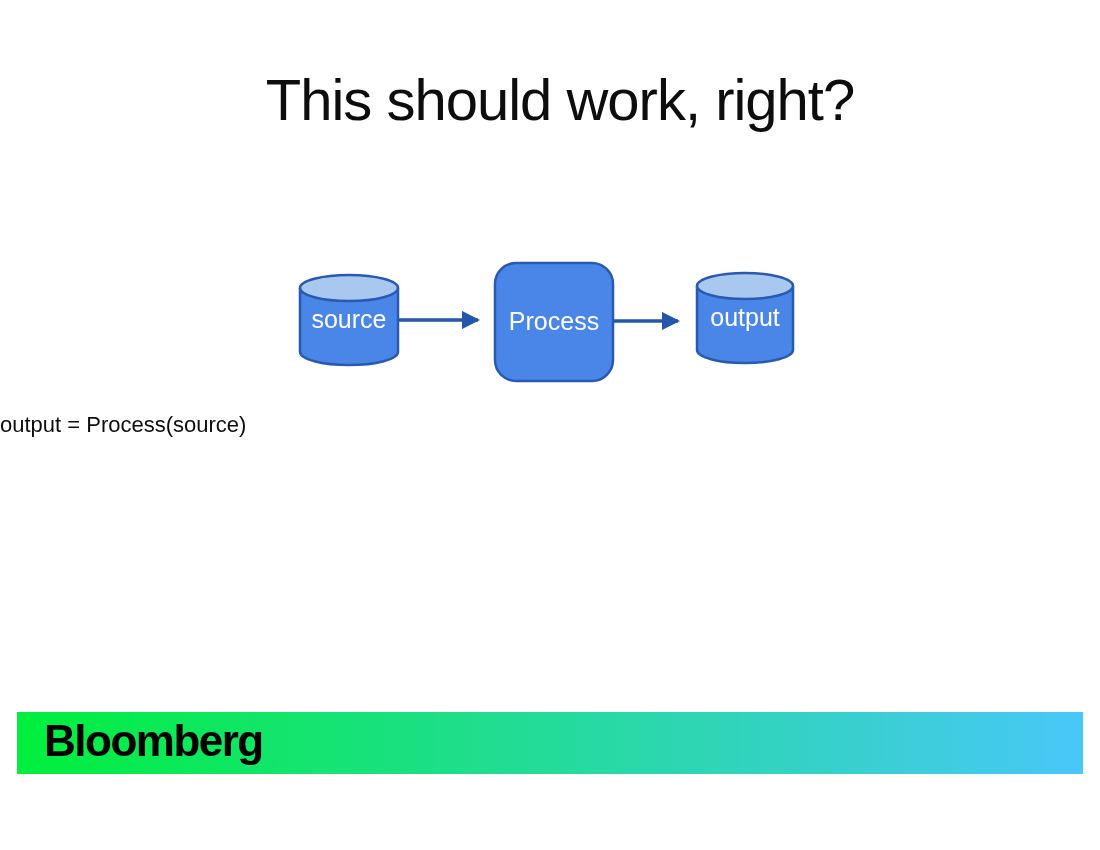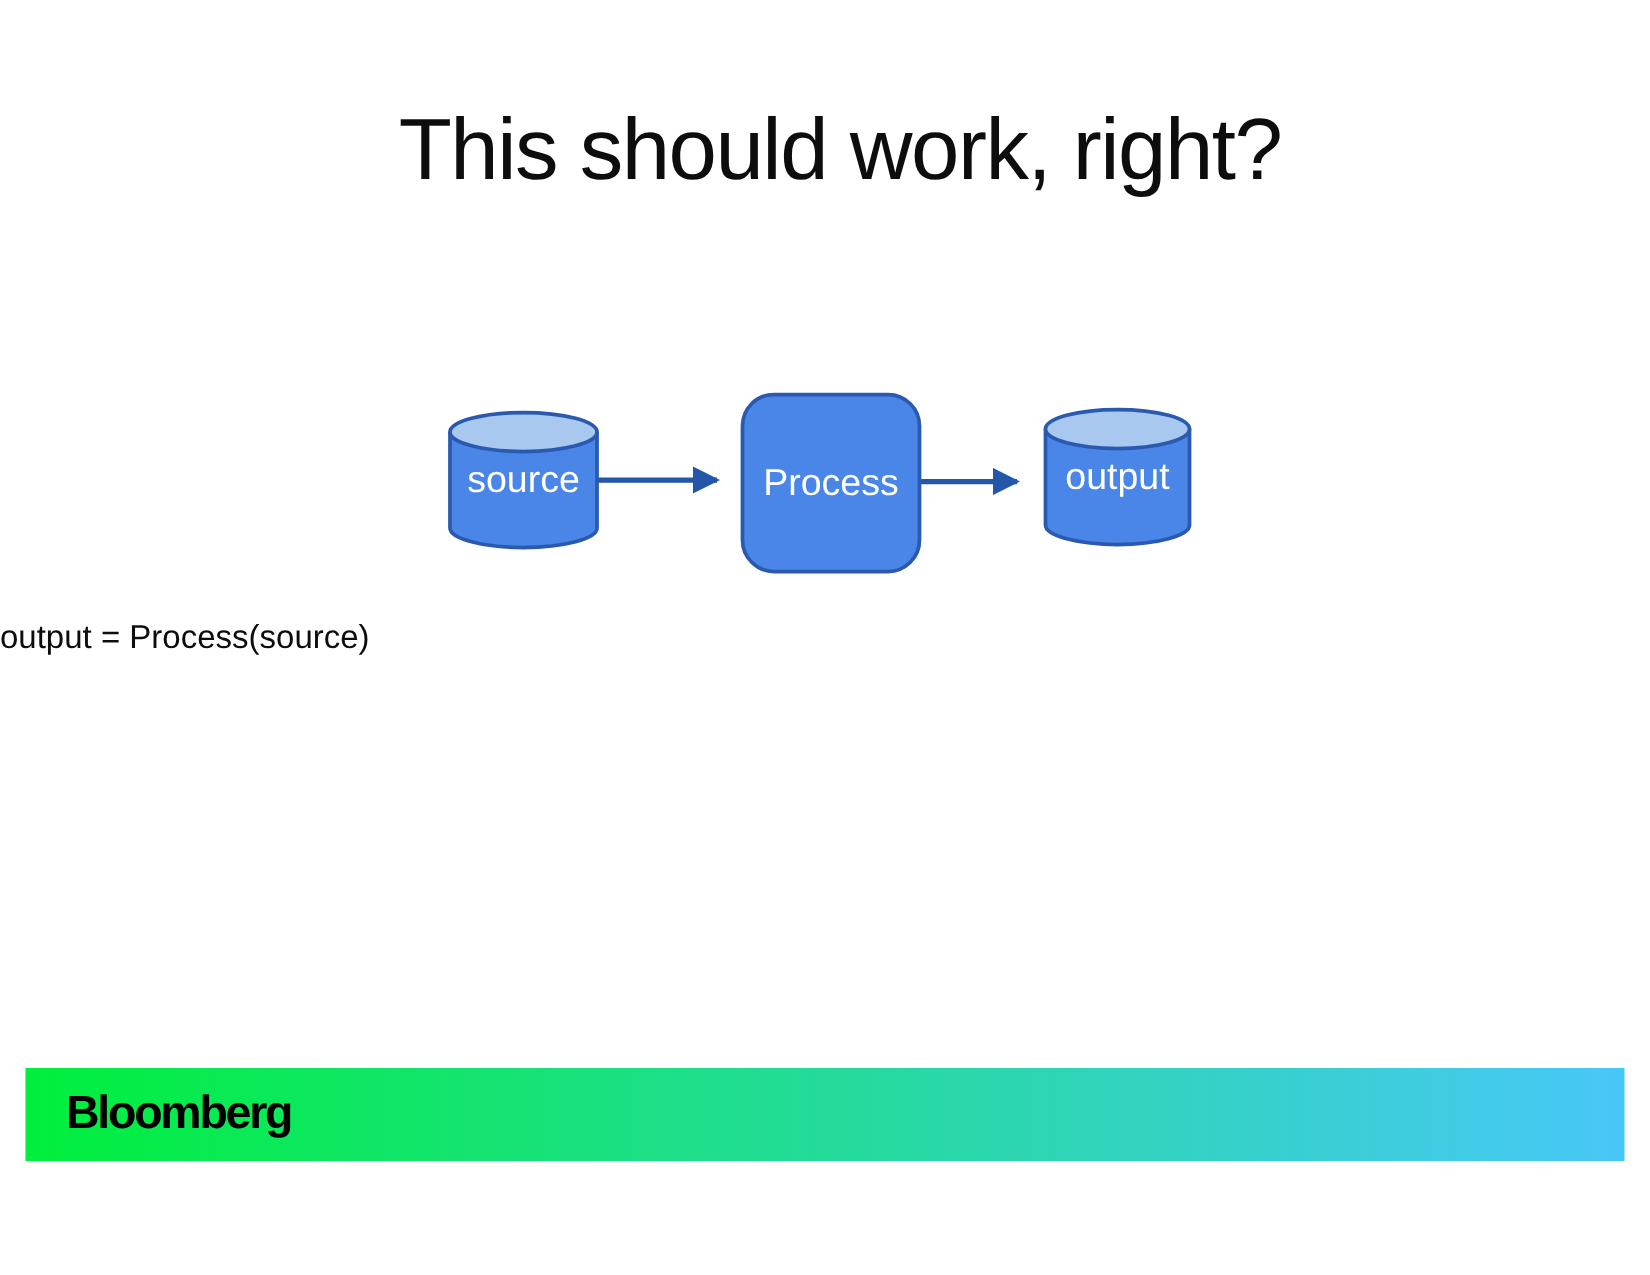--- a/index.html
+++ b/index.html
@@ -52,21 +52,21 @@
   .footer-bar{
     position:absolute;
     left:17px;top:712px;
     width:1066px;height:62px;
     background:linear-gradient(90deg,var(--footer_from),var(--footer_to));
     display:flex;
     align-items:center;
     padding-left:27px;
   }
   .brand{
-    font-size:31px;
+    font-size:44px;
     font-weight:700;
     letter-spacing:-1.5px;
     color:var(--brand_color);
     line-height:1;
     padding-bottom:4px;
   }
 </style>
 </head>
 <body>
 

